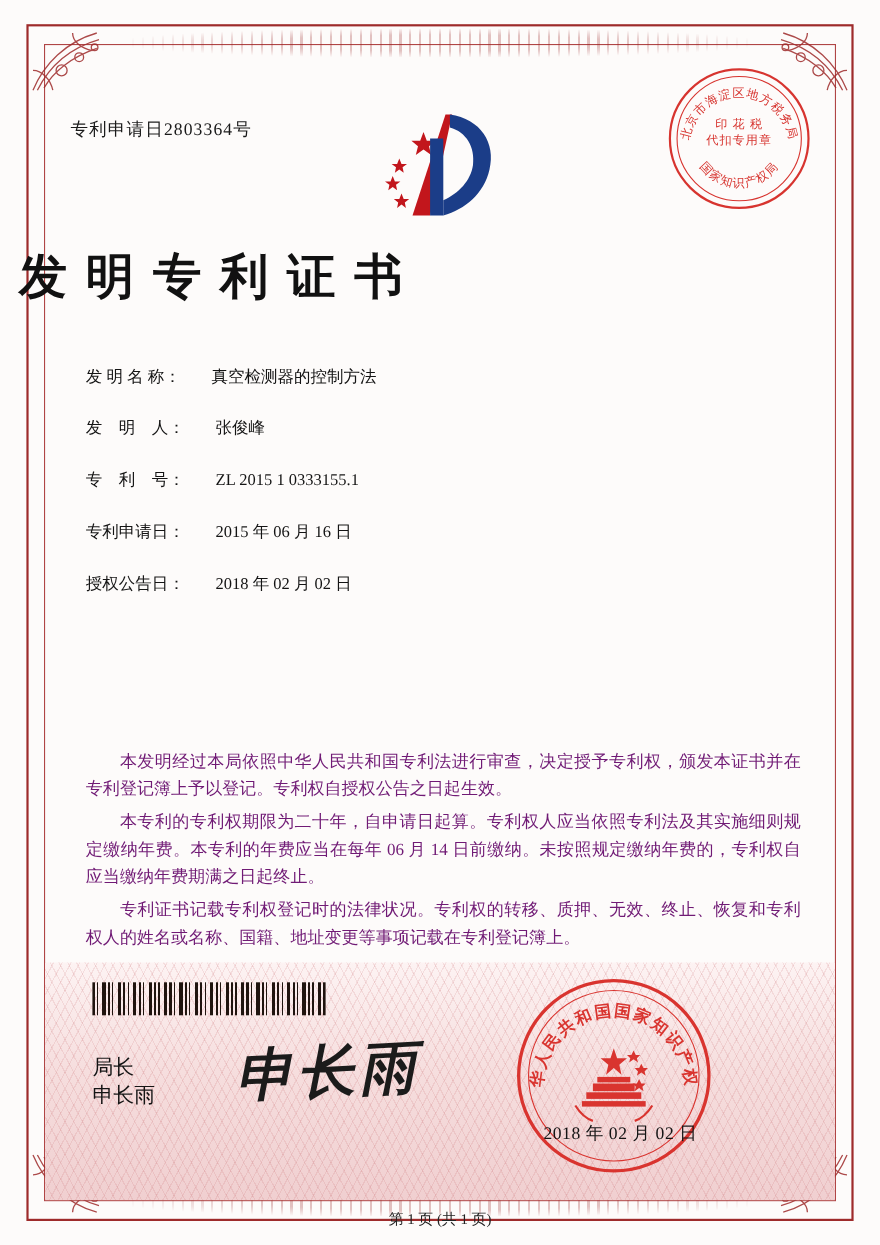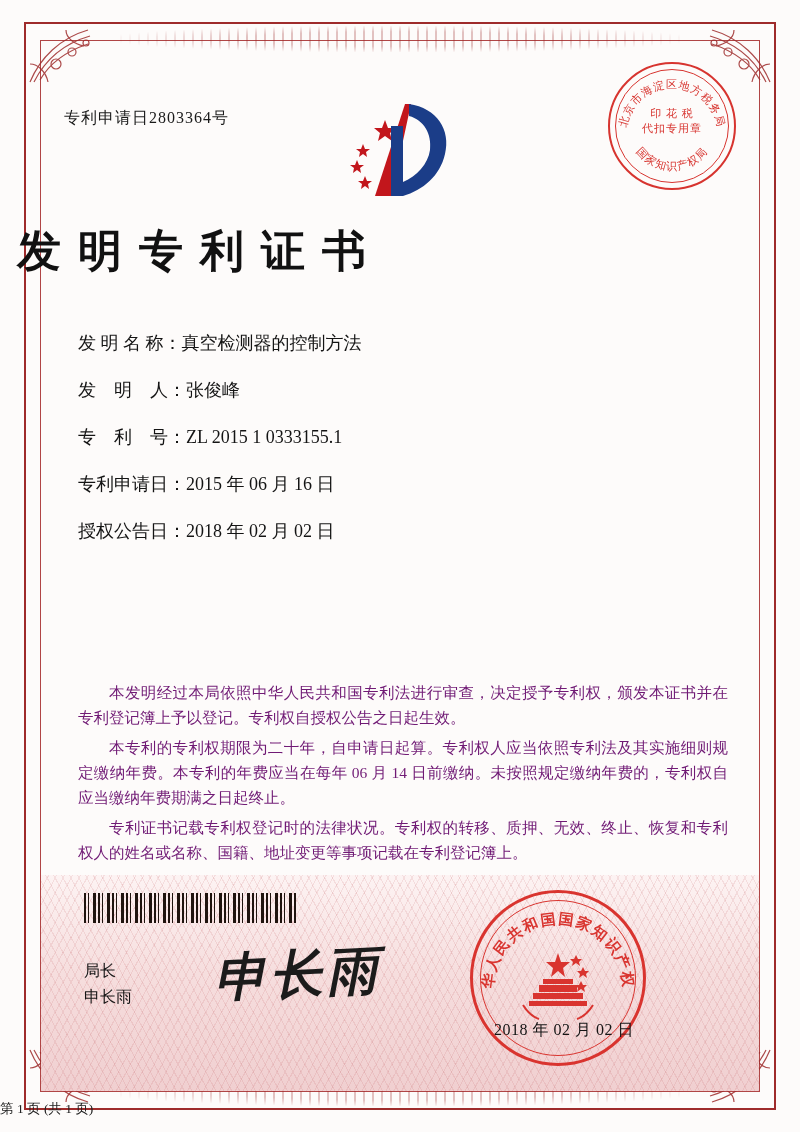--- a/index.html
+++ b/index.html
@@ -120,22 +120,23 @@
 
   
   .fields {
     position: absolute;
     left: 78px; top: 332px; right: 70px;
   }
   .field-row {
     display: flex;
     align-items: flex-start;
     margin-bottom: 25px;
-    font-size: 18px;
+    font-size: 15px;
     line-height: 22px;
+    gap: 28px;
   }
   .field-label {
     white-space: pre;
     color: #141414;
   }
   .field-value {
     color: #141414;
   }
 
   
@@ -175,21 +176,21 @@
       repeating-linear-gradient(90deg,
         #20140f 0 2px, transparent 2px 4px,
         #20140f 4px 5px, transparent 5px 9px,
         #20140f 9px 12px, transparent 12px 14px);
   }
 
   
   .sig-label {
     position: absolute;
     left: 84px; top: 958px;
-    font-size: 16px;
+    font-size: 19px;
     line-height: 26px;
     color: #141414;
   }
   .sig-script {
     position: absolute;
     left: 214px; top: 940px;
     font-size: 52px;
     font-family: "DejaVu Serif", serif;
     font-style: italic;
     font-weight: bold;
@@ -222,20 +223,21 @@
     position: absolute;
     left: 494px; top: 1020px;
     font-size: 16px;
     color: #141414;
     letter-spacing: .5px;
   }
 
   .page-footer {
     position: absolute;
     left: 0; right: 0; bottom: 14px;
+    text-align: center;
     font-size: 13.5px;
     color: #222;
     margin-top: 41px;
   }
 </style>
 </head>
 <body>
 
 <div class="page">
 

